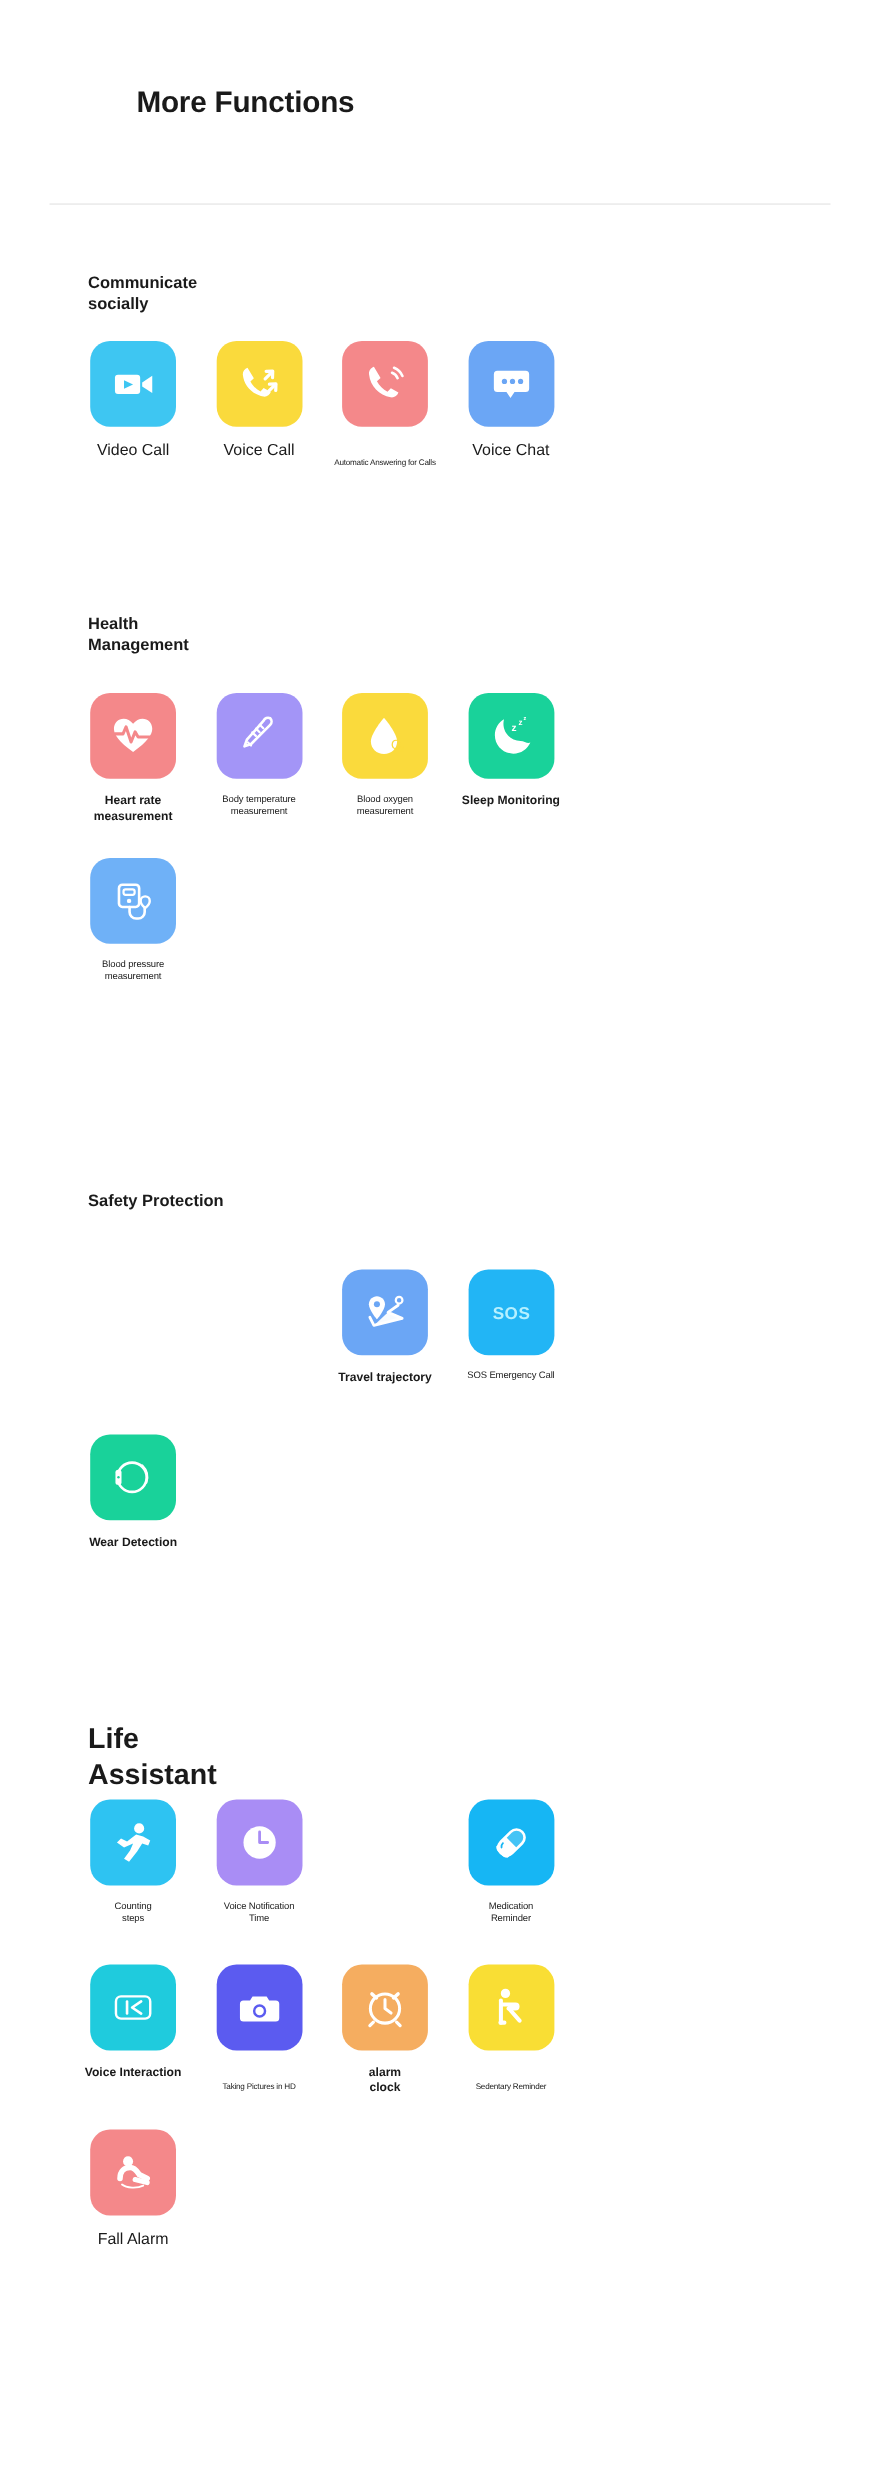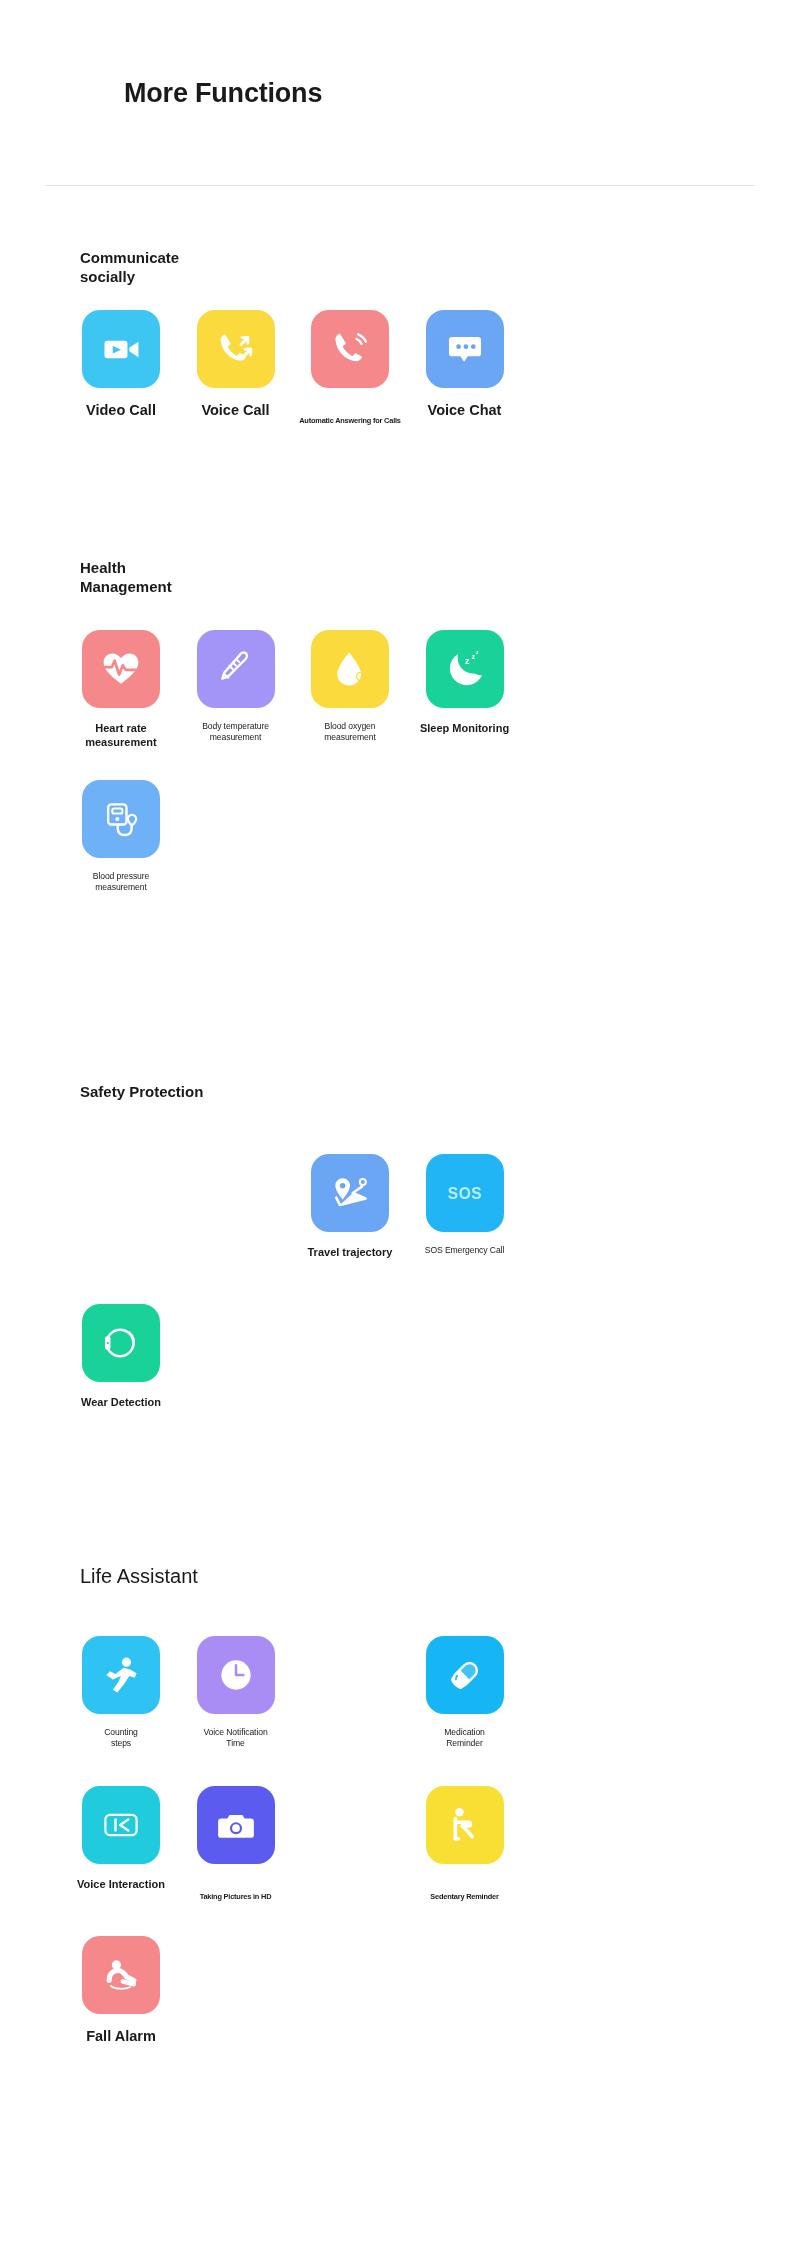--- a/index.html
+++ b/index.html
@@ -46,22 +46,22 @@
     left: 80px;
     top: 0;
     font-size: 15px;
     font-weight: 700;
     line-height: 1.28;
     color: #1a1a1a;
     max-width: 150px;
     white-space: pre-line;
   }
   .section-title.big {
-    font-size: 20px;
-    font-weight: 400;
+    font-size: 26px;
+    font-weight: 700;
   }
 
   .grid {
     position: absolute;
     left: 64px;
     width: 700px;
   }
   .row { position: relative; height: 160px; }
 
   .tile {
@@ -89,24 +89,24 @@
   .tile-icon svg { display: block; }
 
   .tile-label {
     margin-top: 13px;
     text-align: center;
     color: #1a1a1a;
     white-space: pre-line;
     width: 114px;
     line-height: 1.3;
   }
-  .tile-label.sz-lg { font-size: 14.5px; font-weight: 700; }
+  .tile-label.sz-lg { font-size: 14.5px; font-weight: 400; }
   .tile-label.sz-md { font-size: 11px;  font-weight: 700; }
   .tile-label.sz-sm { font-size: 8.6px; font-weight: 400; letter-spacing: -0.1px; }
-  .tile-label.sz-xs { font-size: 7.4px; font-weight: 700; letter-spacing: -0.2px; margin-top: 28px; }
+  .tile-label.sz-xs { font-size: 7.4px; font-weight: 400; letter-spacing: -0.2px; margin-top: 28px; }
 </style>
 </head>
 <body>
 
 <div class="page">
 
   <div class="page-title">More Functions</div>
   <div class="divider"></div>
 
   <div id="sections-root">
@@ -320,20 +320,32 @@
             <div class="tile" data-col="1">
               <div class="tile-icon" style="background: rgb(91, 91, 240);">
                 <svg width="44" height="44" viewBox="0 0 48 48">
                   <path d="M17 12 h14 l2.5 4 H40 a3.5 3.5 0 0 1 3.5 3.5 v14 a3.5 3.5 0 0 1 -3.5 3.5 H8 a3.5 3.5 0 0 1 -3.5 -3.5 v-14 A3.5 3.5 0 0 1 8 16 h6.5 z" fill="#ffffff" transform="translate(0,1)"></path>
                   <circle cx="24" cy="27.5" r="6.6" fill="#5b5bf0"></circle>
                   <circle cx="24" cy="27.5" r="4.2" fill="#ffffff"></circle>
                 </svg>
               </div>
               <div class="tile-label sz-xs">Taking Pictures in HD</div>
             </div>
+            <div class="tile" data-col="2">
+              <div class="tile-icon" style="background: rgb(245, 173, 96);">
+                <svg width="44" height="44" viewBox="0 0 48 48">
+                  <circle cx="24" cy="25" r="14.5" fill="none" stroke="#ffffff" stroke-width="3"></circle>
+                  <path d="M24 16 V25 l6 4.5" fill="none" stroke="#ffffff" stroke-width="3" stroke-linecap="round" stroke-linejoin="round"></path>
+                  <path d="M11 10.5 L15.5 14.5 M37 10.5 L32.5 14.5" stroke="#ffffff" stroke-width="3.4" stroke-linecap="round"></path>
+                  <path d="M12.5 38.5 L9 42 M35.5 38.5 L39 42" stroke="#ffffff" stroke-width="3.2" stroke-linecap="round"></path>
+                </svg>
+              </div>
+              <div class="tile-label sz-md">alarm
+clock</div>
+            </div>
             <div class="tile" data-col="3">
               <div class="tile-icon" style="background: rgb(249, 222, 52);">
                 <svg width="44" height="44" viewBox="0 0 48 48">
                   <circle cx="18" cy="10" r="4.6" fill="#ffffff"></circle>
                   <path d="M13.5 17 v22" stroke="#ffffff" stroke-width="4" stroke-linecap="round"></path>
                   <path d="M15 21 h13 a2 2 0 0 1 0 4 h-7" stroke="#ffffff" stroke-width="4" stroke-linecap="round" fill="none"></path>
                   <path d="M21.5 25 L32 37" stroke="#ffffff" stroke-width="4" stroke-linecap="round"></path>
                   <path d="M13 39 h4" stroke="#ffffff" stroke-width="4" stroke-linecap="round"></path>
                 </svg>
               </div>

